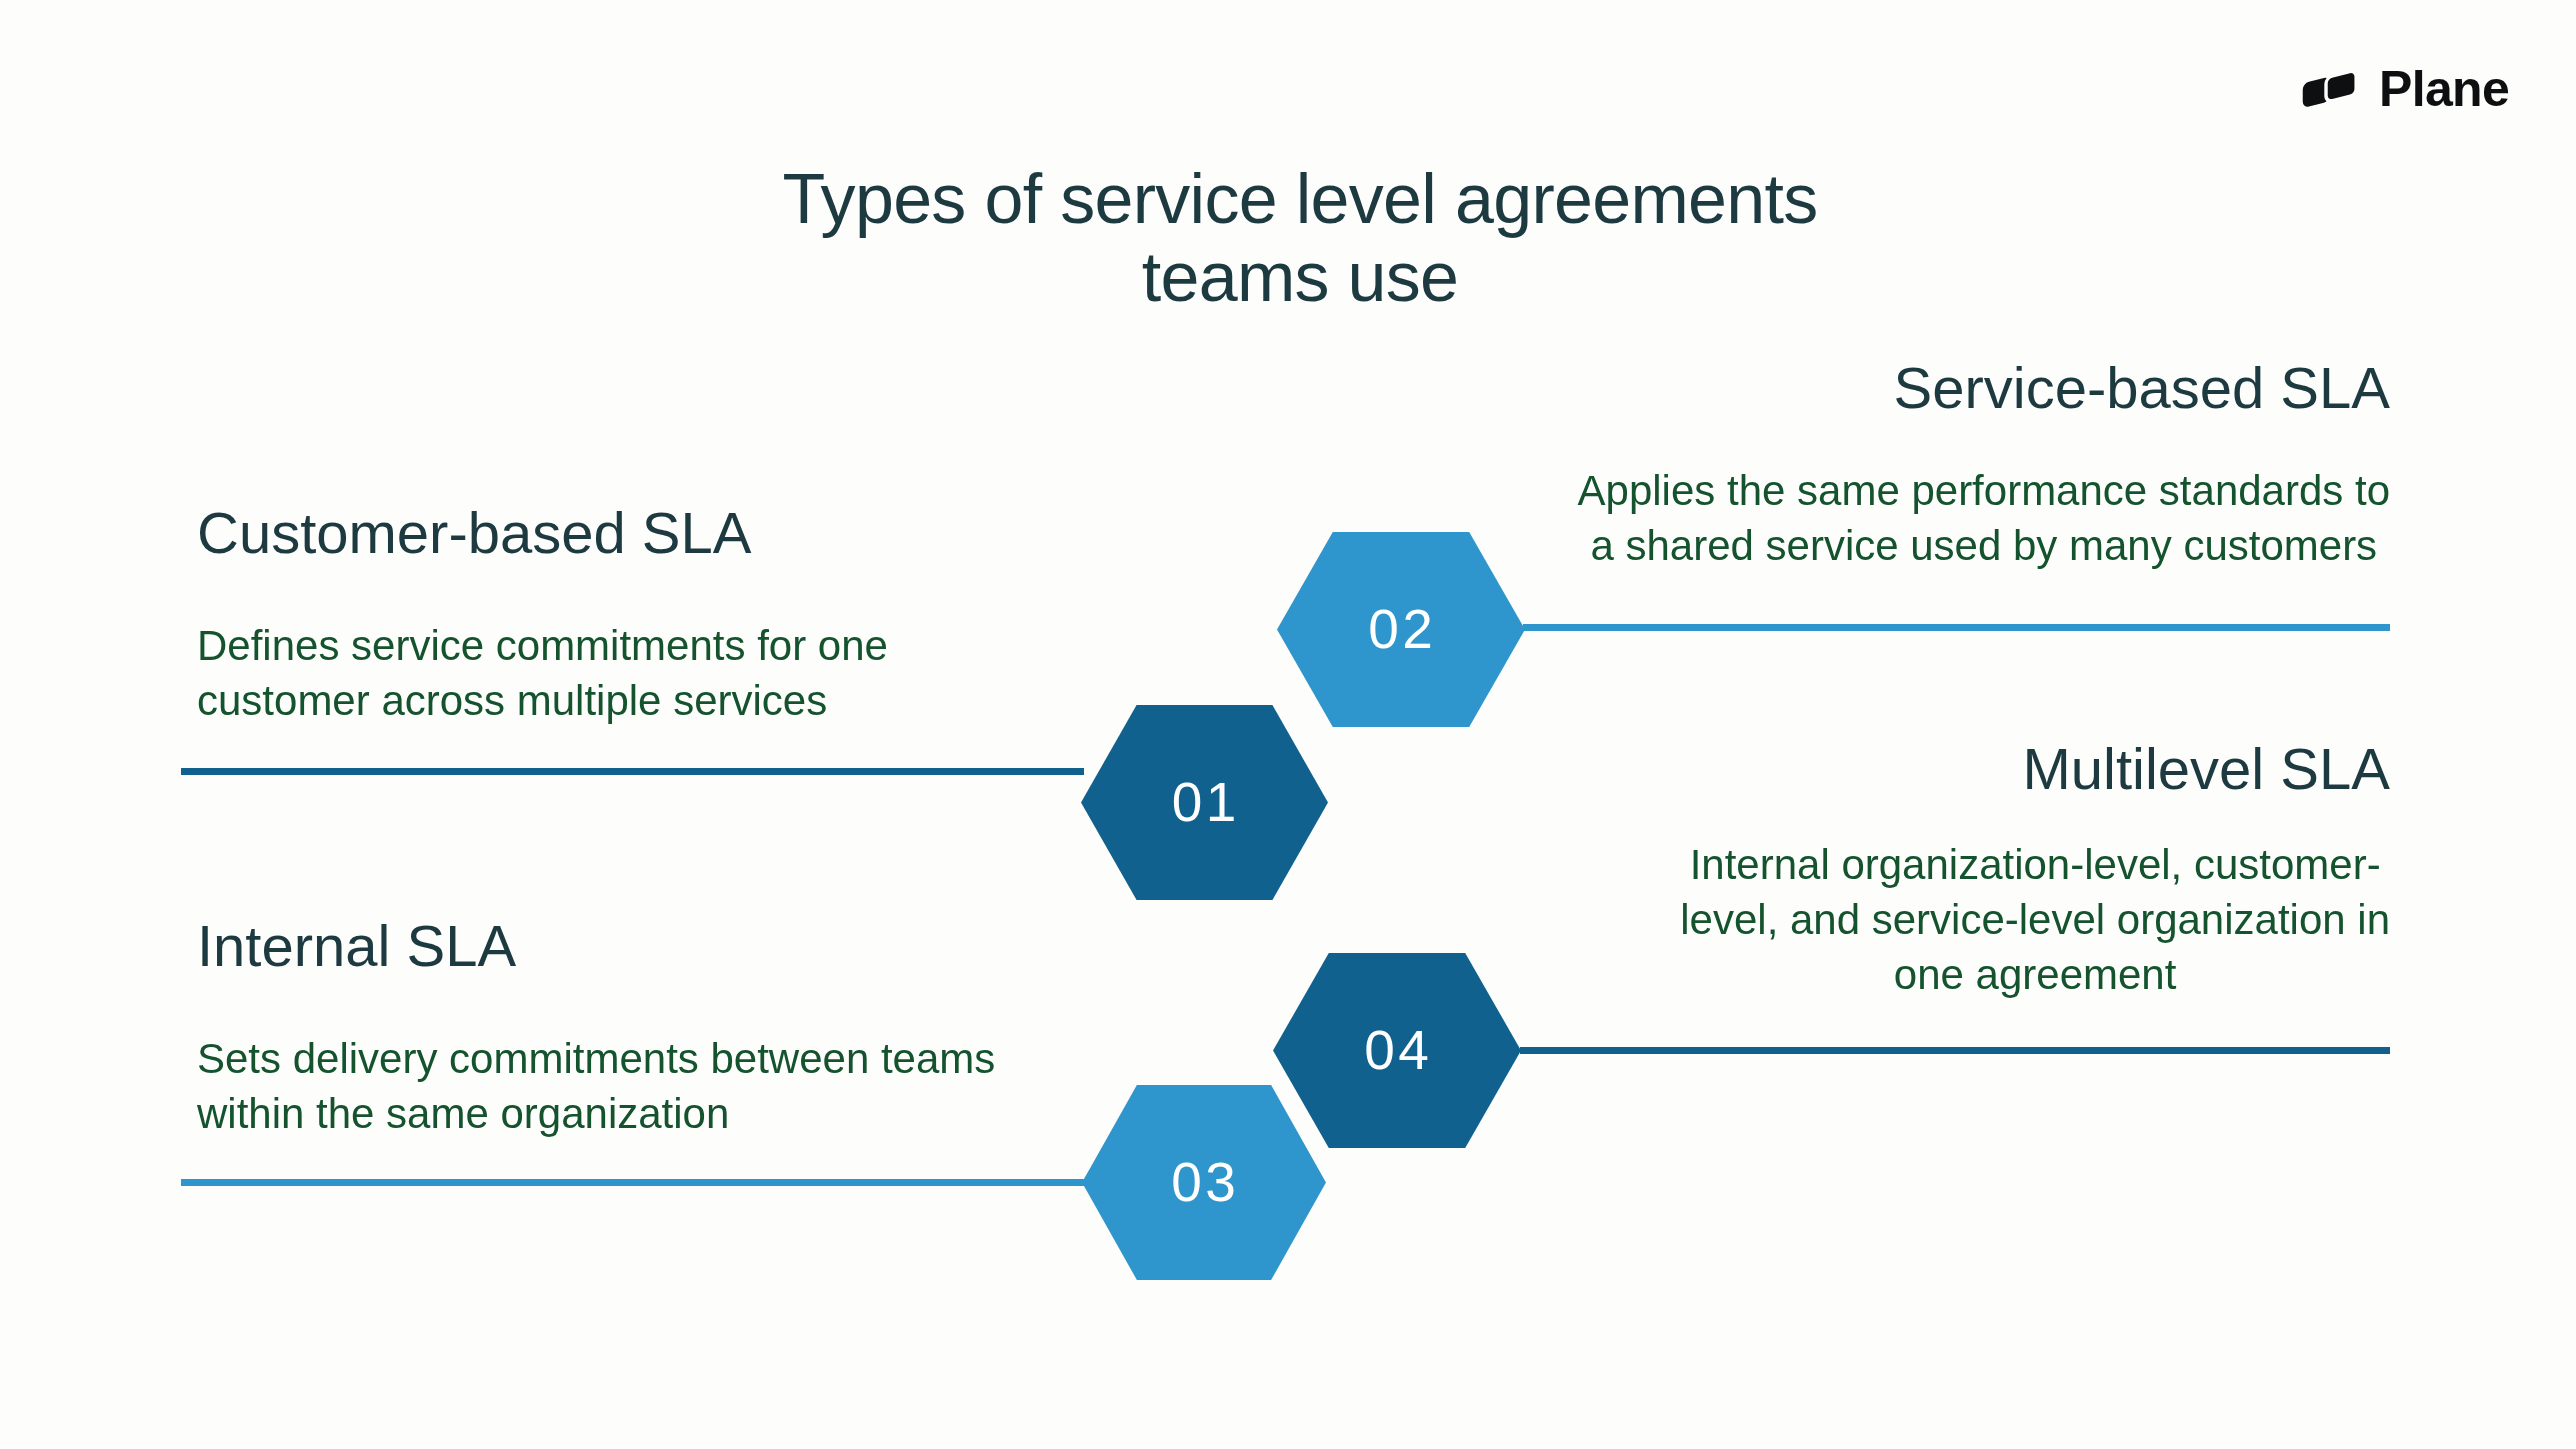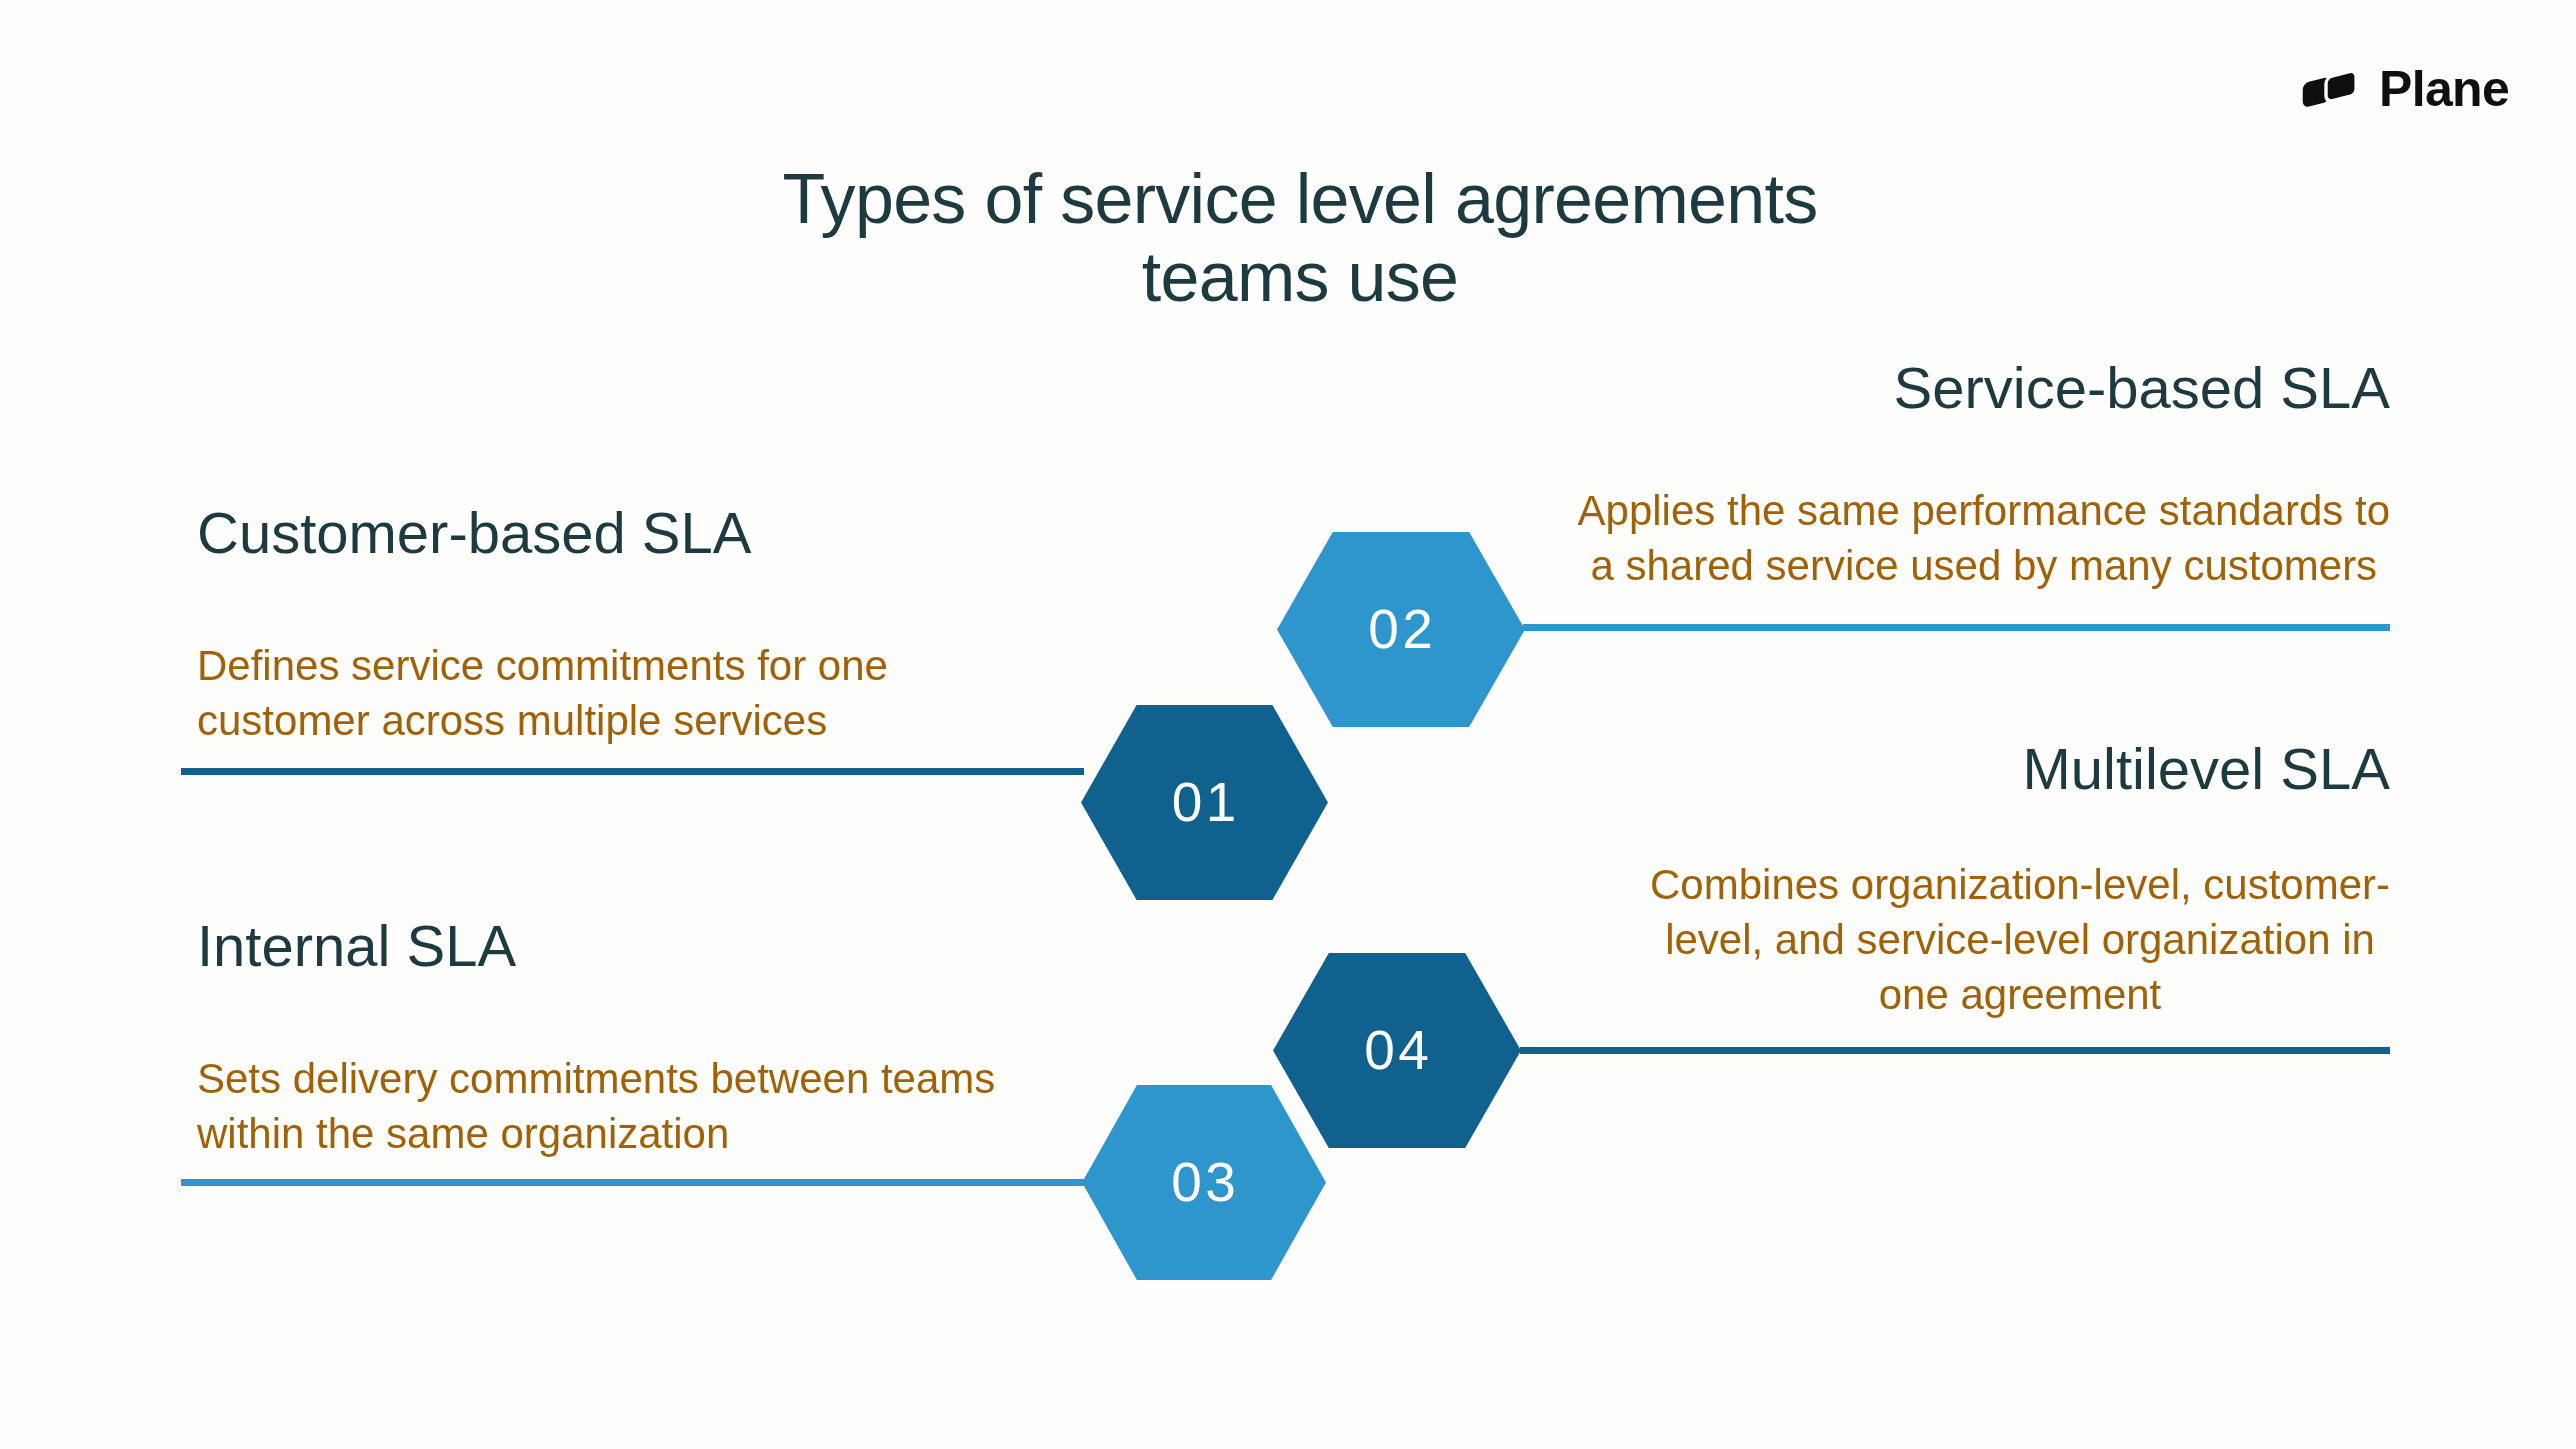--- a/index.html
+++ b/index.html
@@ -52,23 +52,22 @@
     line-height: 64px;
     font-weight: 500;
     color: #1e3a41;
     white-space: nowrap;
   }
   .sec-body {
     position: absolute;
     font-size: 42px;
     line-height: 55px;
     font-weight: 400;
-    color: #a16207;
+    color: #14532d;
     white-space: nowrap;
-    margin-top: 20px;
   }
   .al { left: 197px; text-align: left; }
   .ar { right: 186px; text-align: center; }
 
   .t-customer  { top: 501px; }
   .b-customer  { top: 618px; }
   .t-service   { top: 356px; }
   .b-service   { top: 463px; }
   .t-internal  { top: 914px; }
   .b-internal  { top: 1031px; }
@@ -139,21 +138,21 @@
 
   <div class="sec-title al t-internal">Internal SLA</div>
   <div class="sec-body al b-internal">
     <div>Sets delivery commitments between teams</div>
     <div>within the same organization</div>
   </div>
   <div class="rule rule-3" style="background: rgb(47, 150, 205);"></div>
 
   <div class="sec-title ar t-multilevel">Multilevel SLA</div>
   <div class="sec-body ar b-multilevel">
-    <div>Combines organization-level, customer-</div>
+    <div>Internal organization-level, customer-</div>
     <div>level, and service-level organization in</div>
     <div>one agreement</div>
   </div>
   <div class="rule rule-4" style="background: rgb(17, 97, 142);"></div>
 
   <div class="hex hex-1" style="background: rgb(17, 97, 142); margin-top: 31px;">
     <span class="hex-num">01</span>
   </div>
   <div class="hex hex-2" style="background: rgb(47, 150, 205);">
     <span class="hex-num">02</span>

